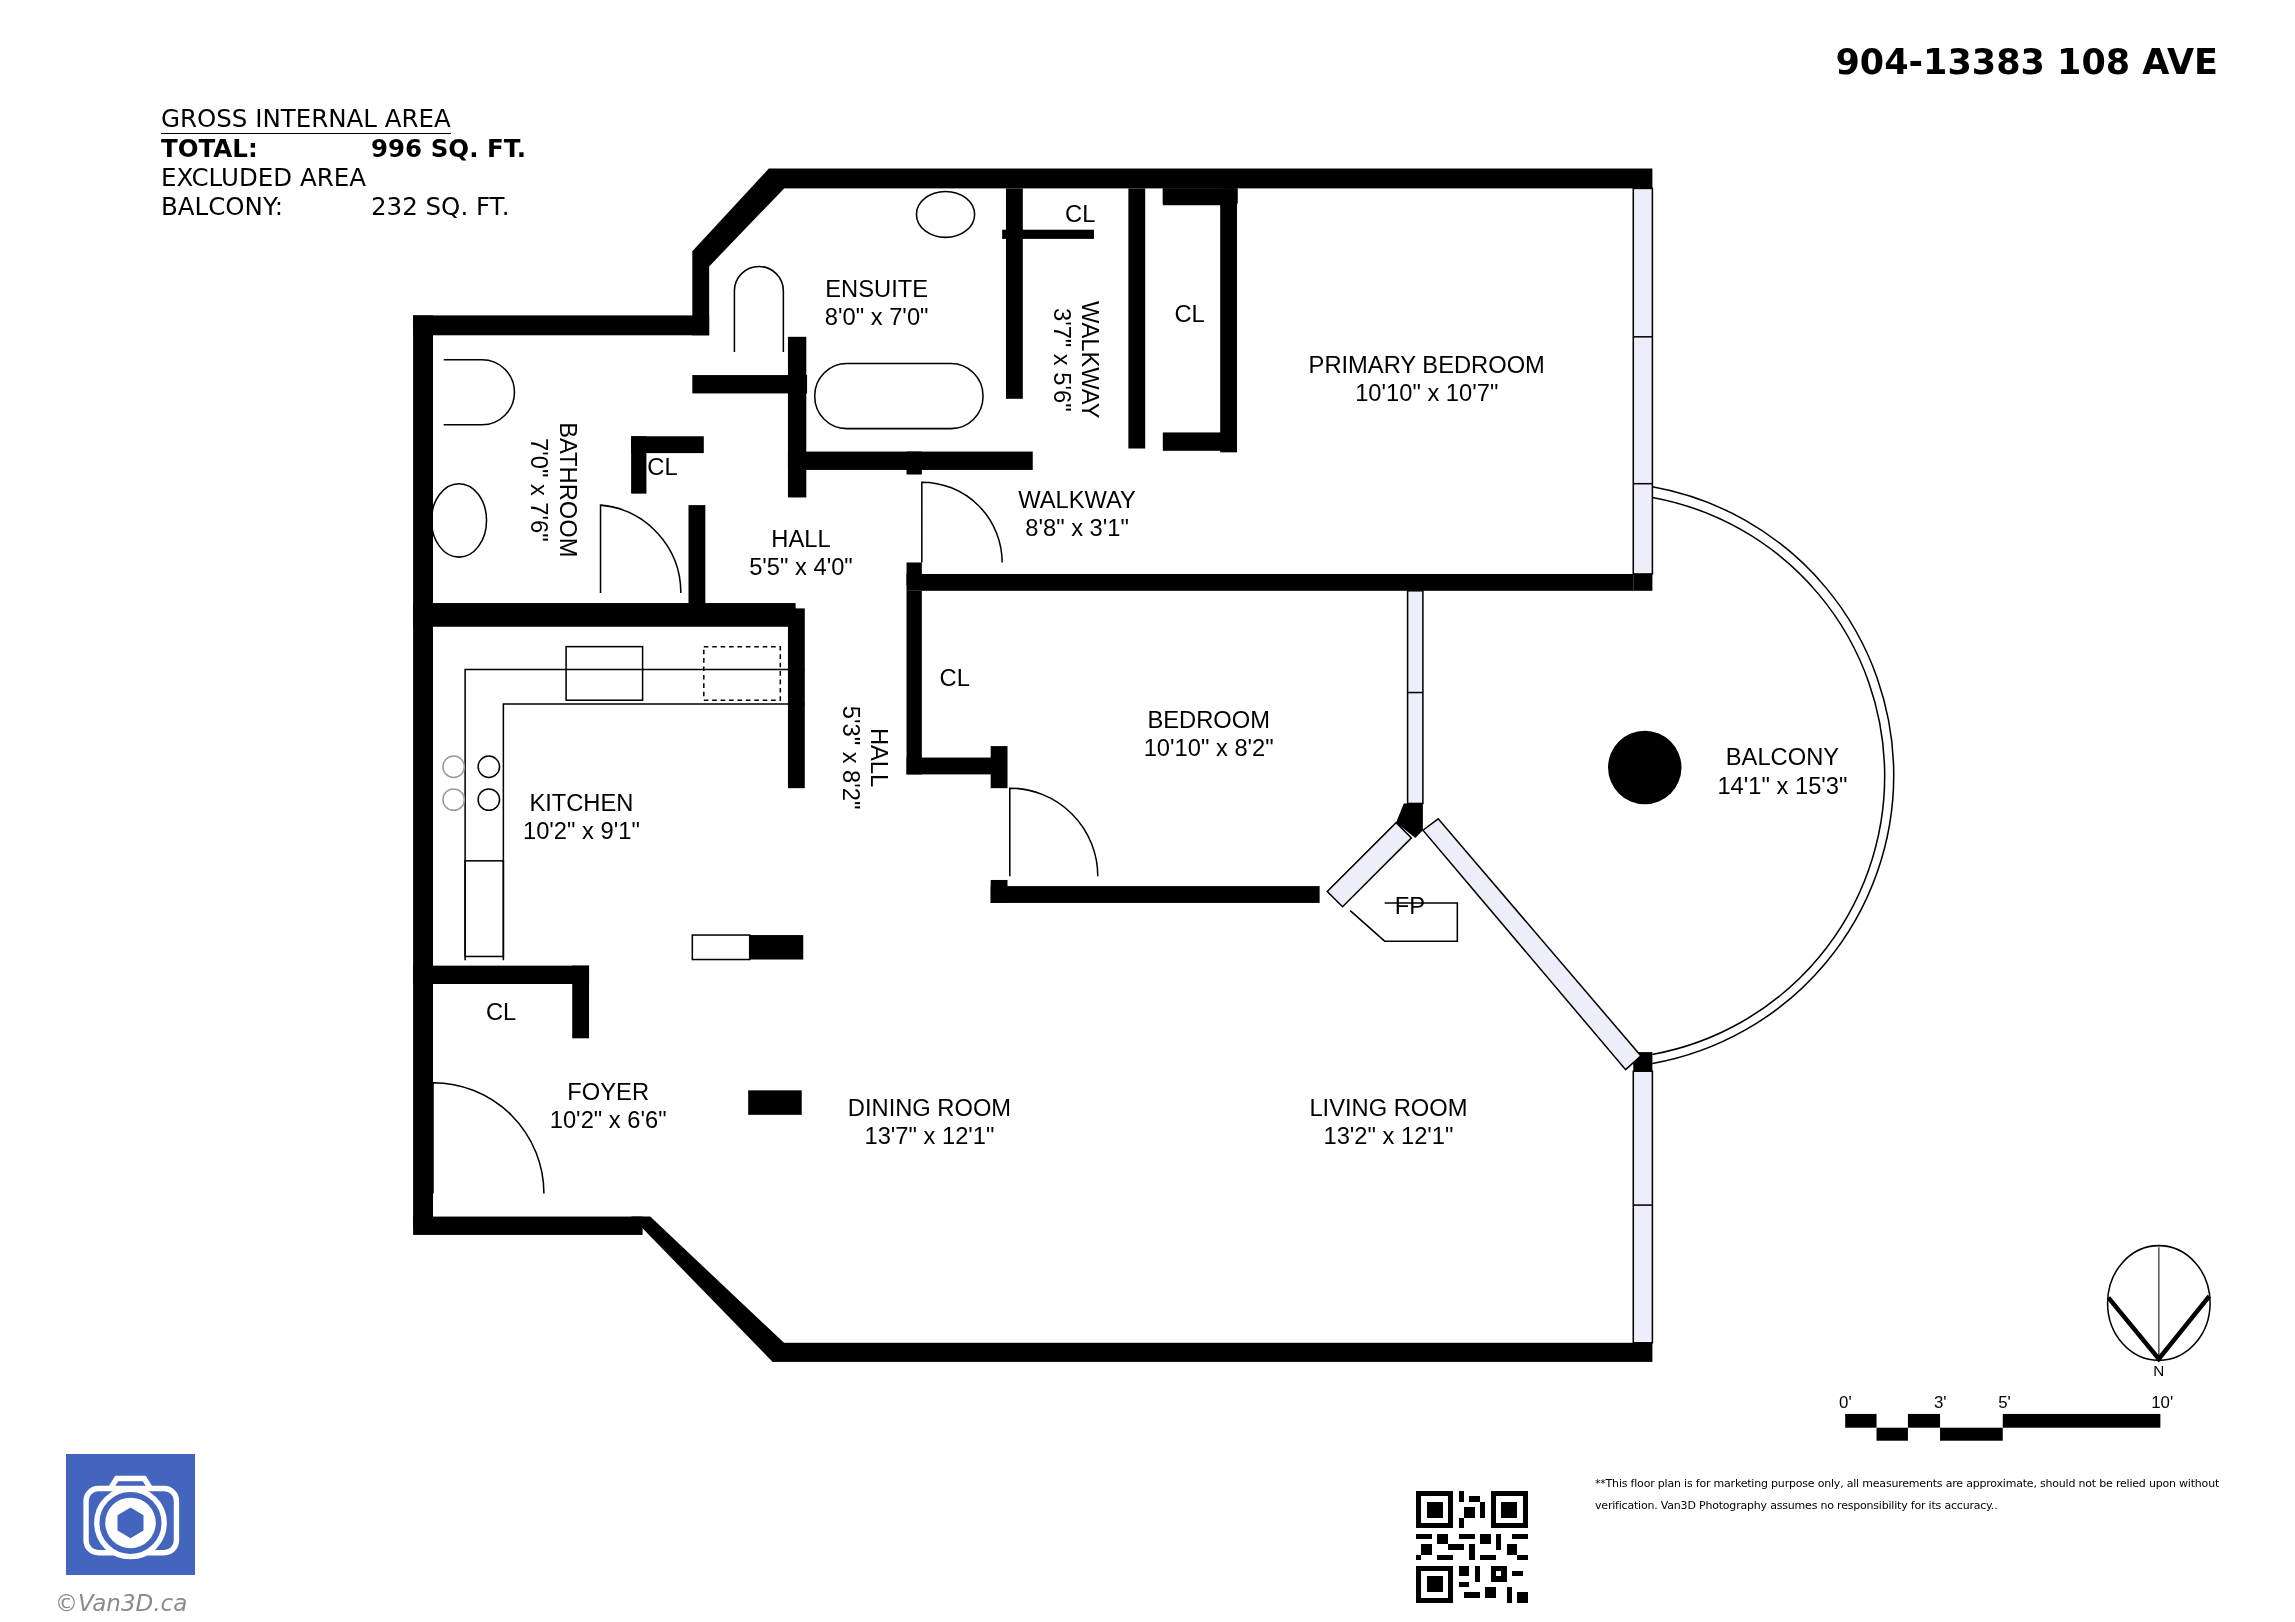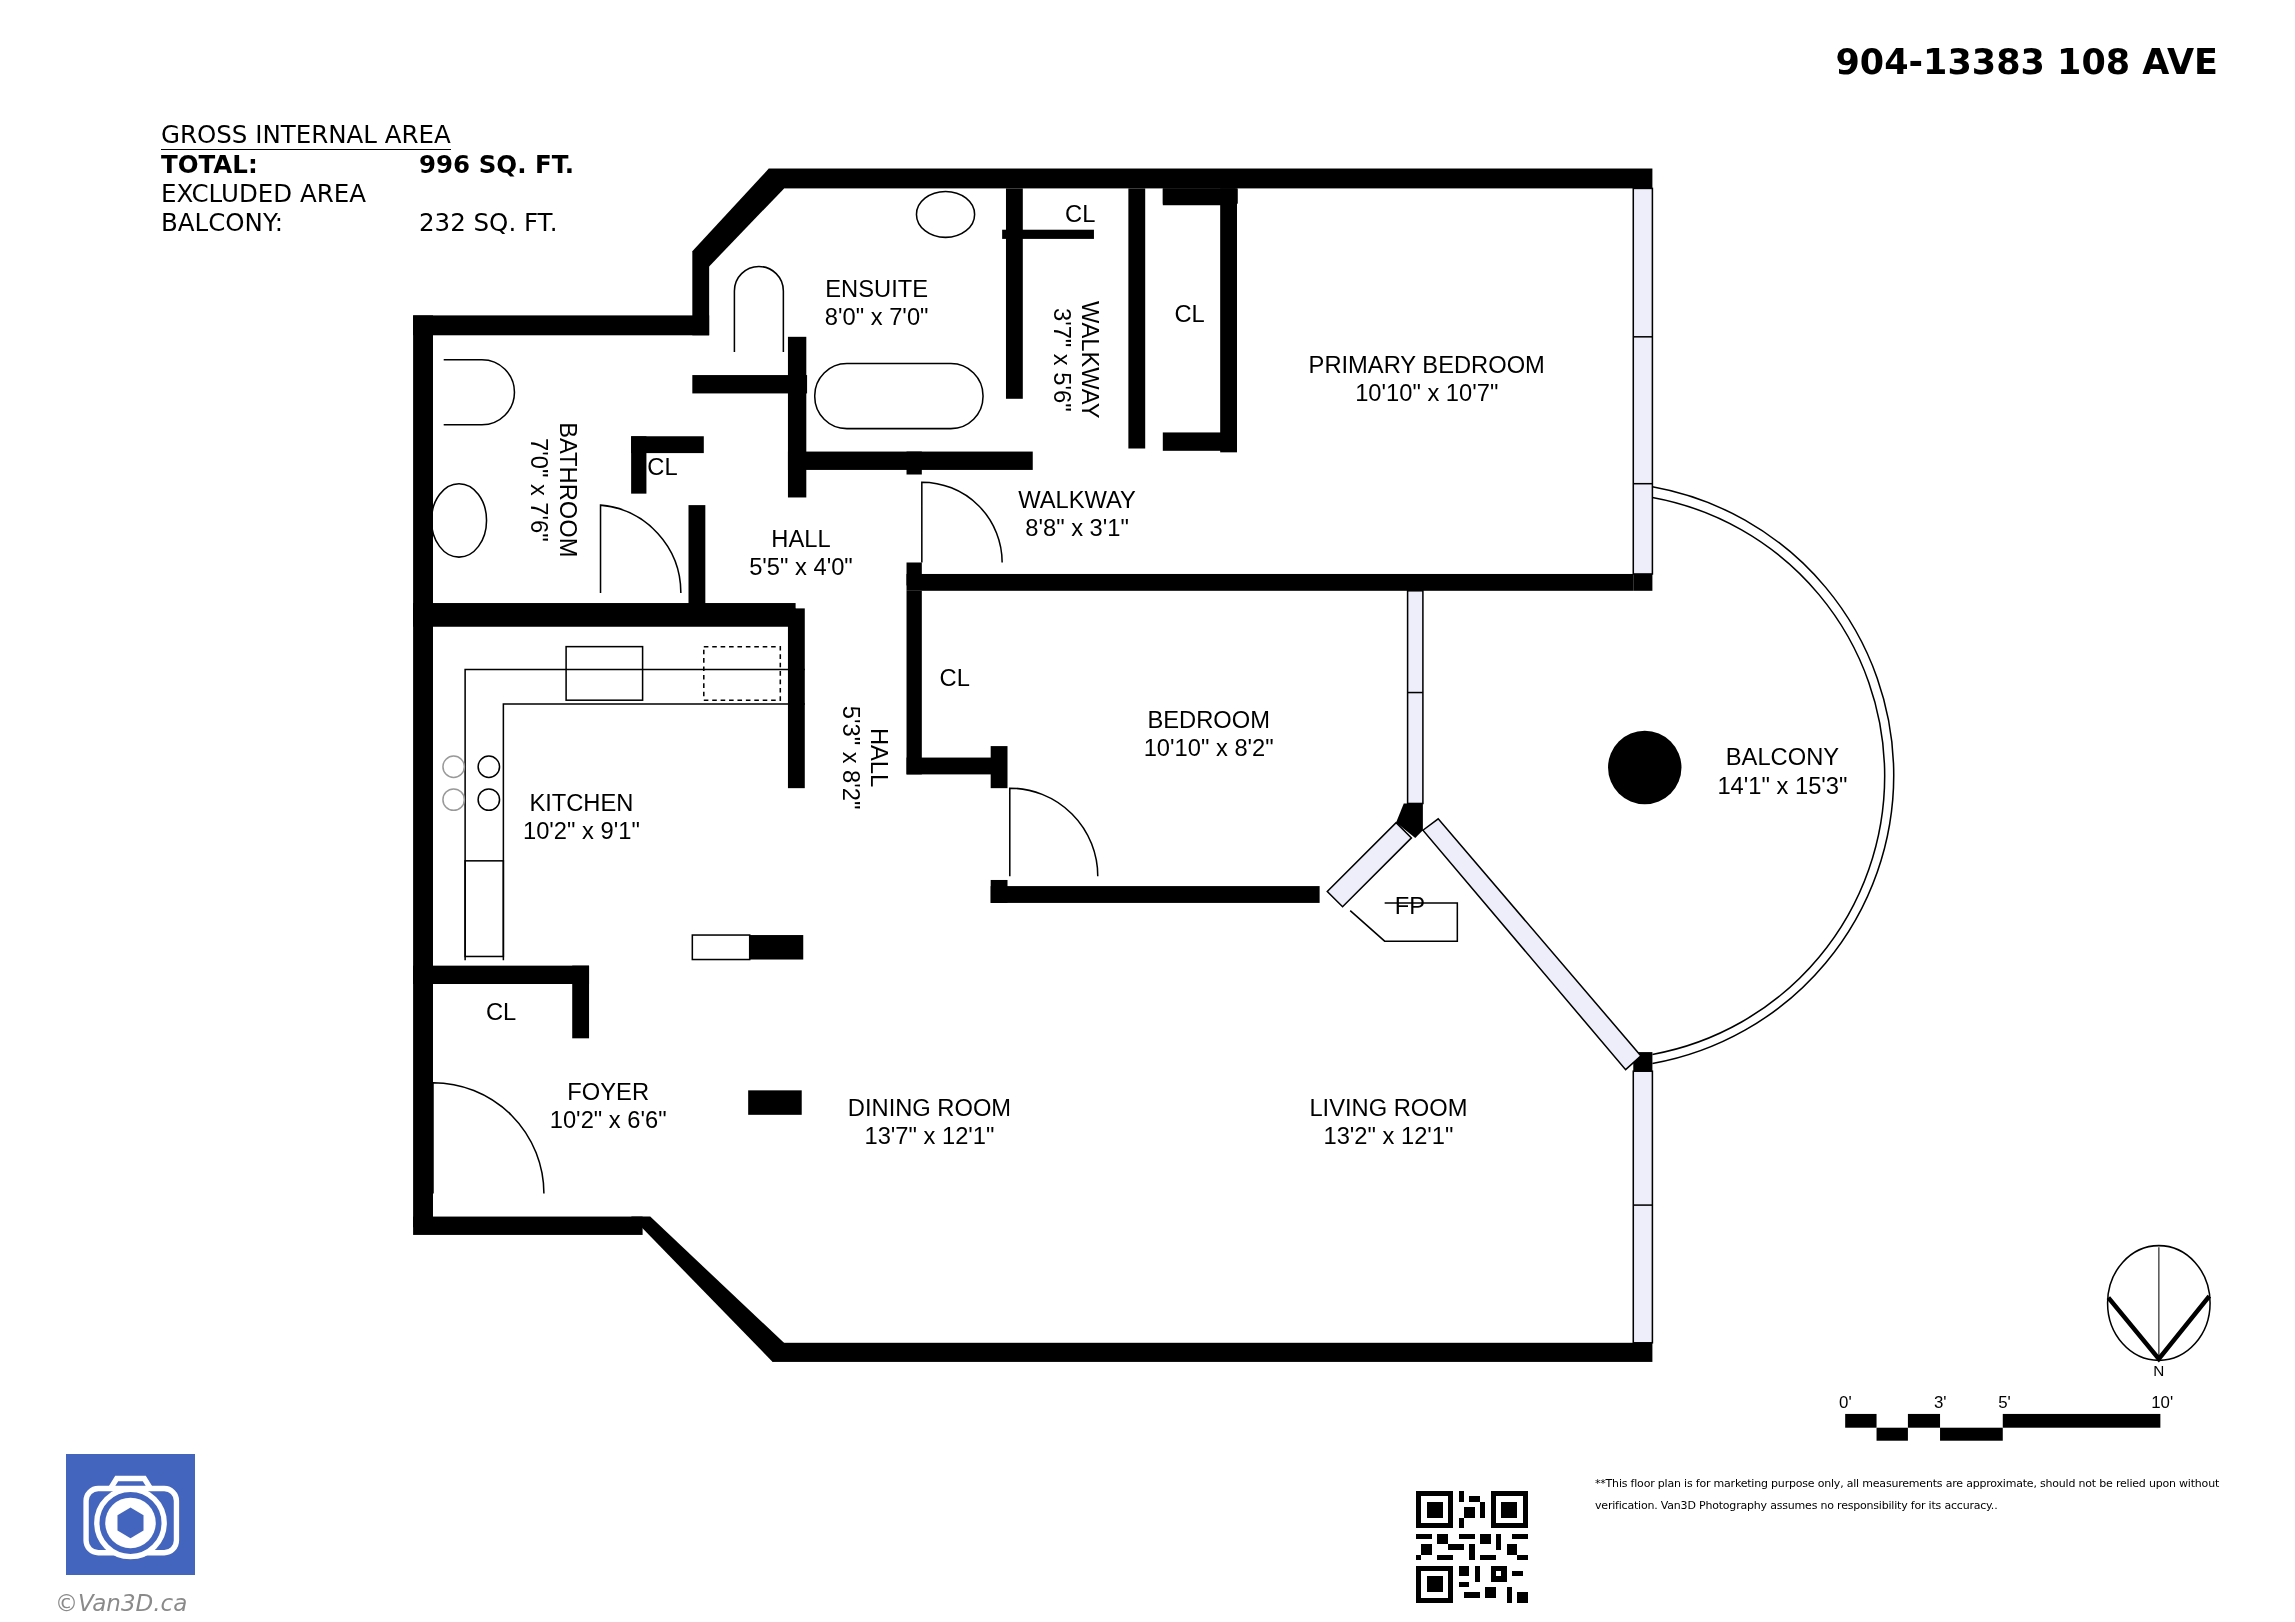--- a/index.html
+++ b/index.html
@@ -1,20 +1,20 @@
 <!DOCTYPE html>
 <html style="font-size:12.2px"><head>
 <meta charset="utf-8">
 <style>
   html, body { margin: 0; padding: 0; background: #ffffff; }
   body { width: 2295px; height: 1623px; position: relative; overflow: hidden;
          font-family: "DejaVu Sans", sans-serif; color: #000; }
   .abs { position: absolute; }
-  .area-box { left: 161px; top: 104px; font-size: 24.5px; line-height: 29px; margin-top: 16px; }
-  .area-box .row { display: flex; gap: 48px; }
+  .area-box { left: 161px; top: 104px; font-size: 24.5px; line-height: 29px; }
+  .area-box .row { display: flex; }
   .area-box .k { width: 210px; }
   .area-box .title { border-bottom: 1.5px solid #000; display: inline-block; padding-bottom: 0; }
   .area-box .bold { font-weight: bold; }
   .address { right: 77px; top: 42px; width: 428px; text-align: right;
              font-weight: bold; font-size: 35px; line-height: 41px; }
   svg.plan { position: absolute; left: 0; top: 0; }
   svg text { font-family: "Liberation Sans", sans-serif; fill: #000; }
   .rl { font-size: 31px; }
   .disclaimer { left: 1595px; top: 1473px; width: 627px; font-size: 11px; line-height: 22px;
                 font-family: "DejaVu Sans", sans-serif; letter-spacing: -0.2px; }

